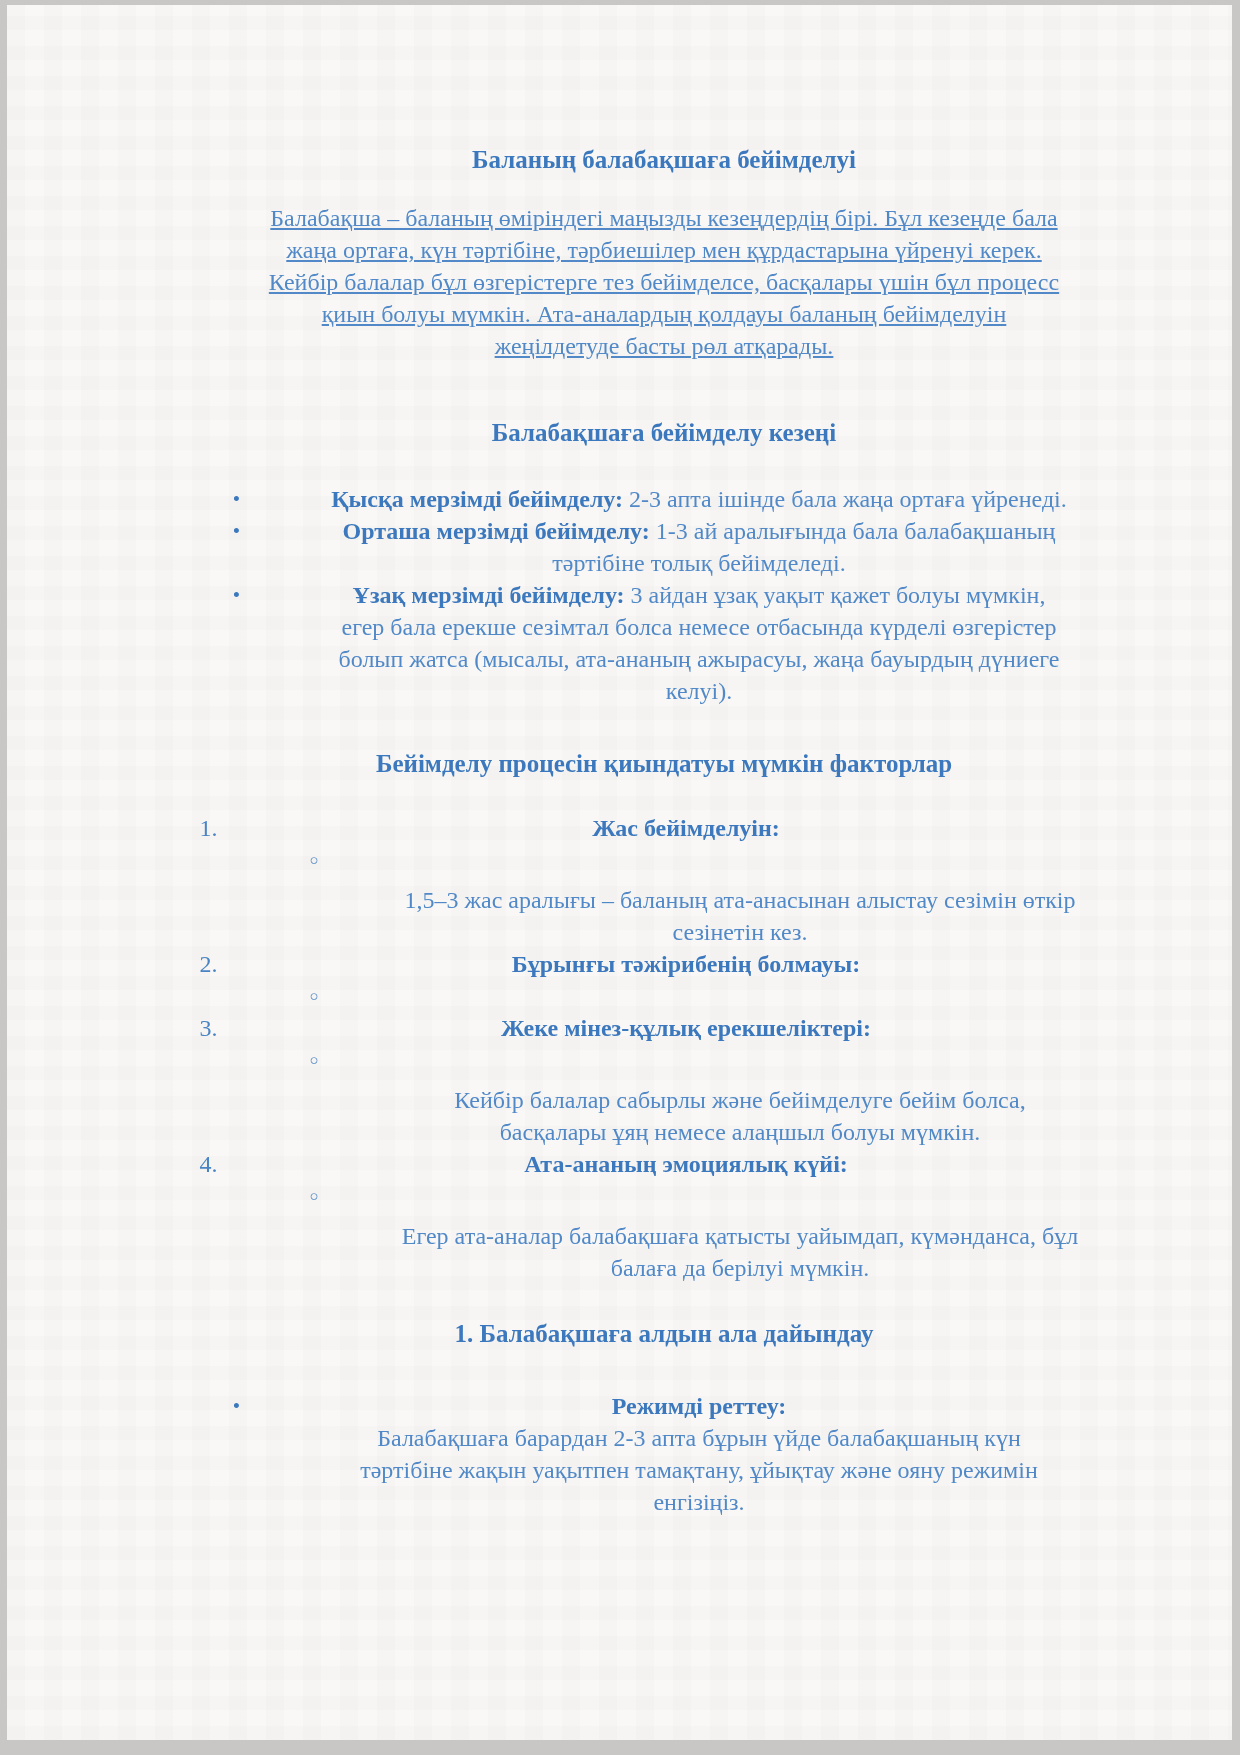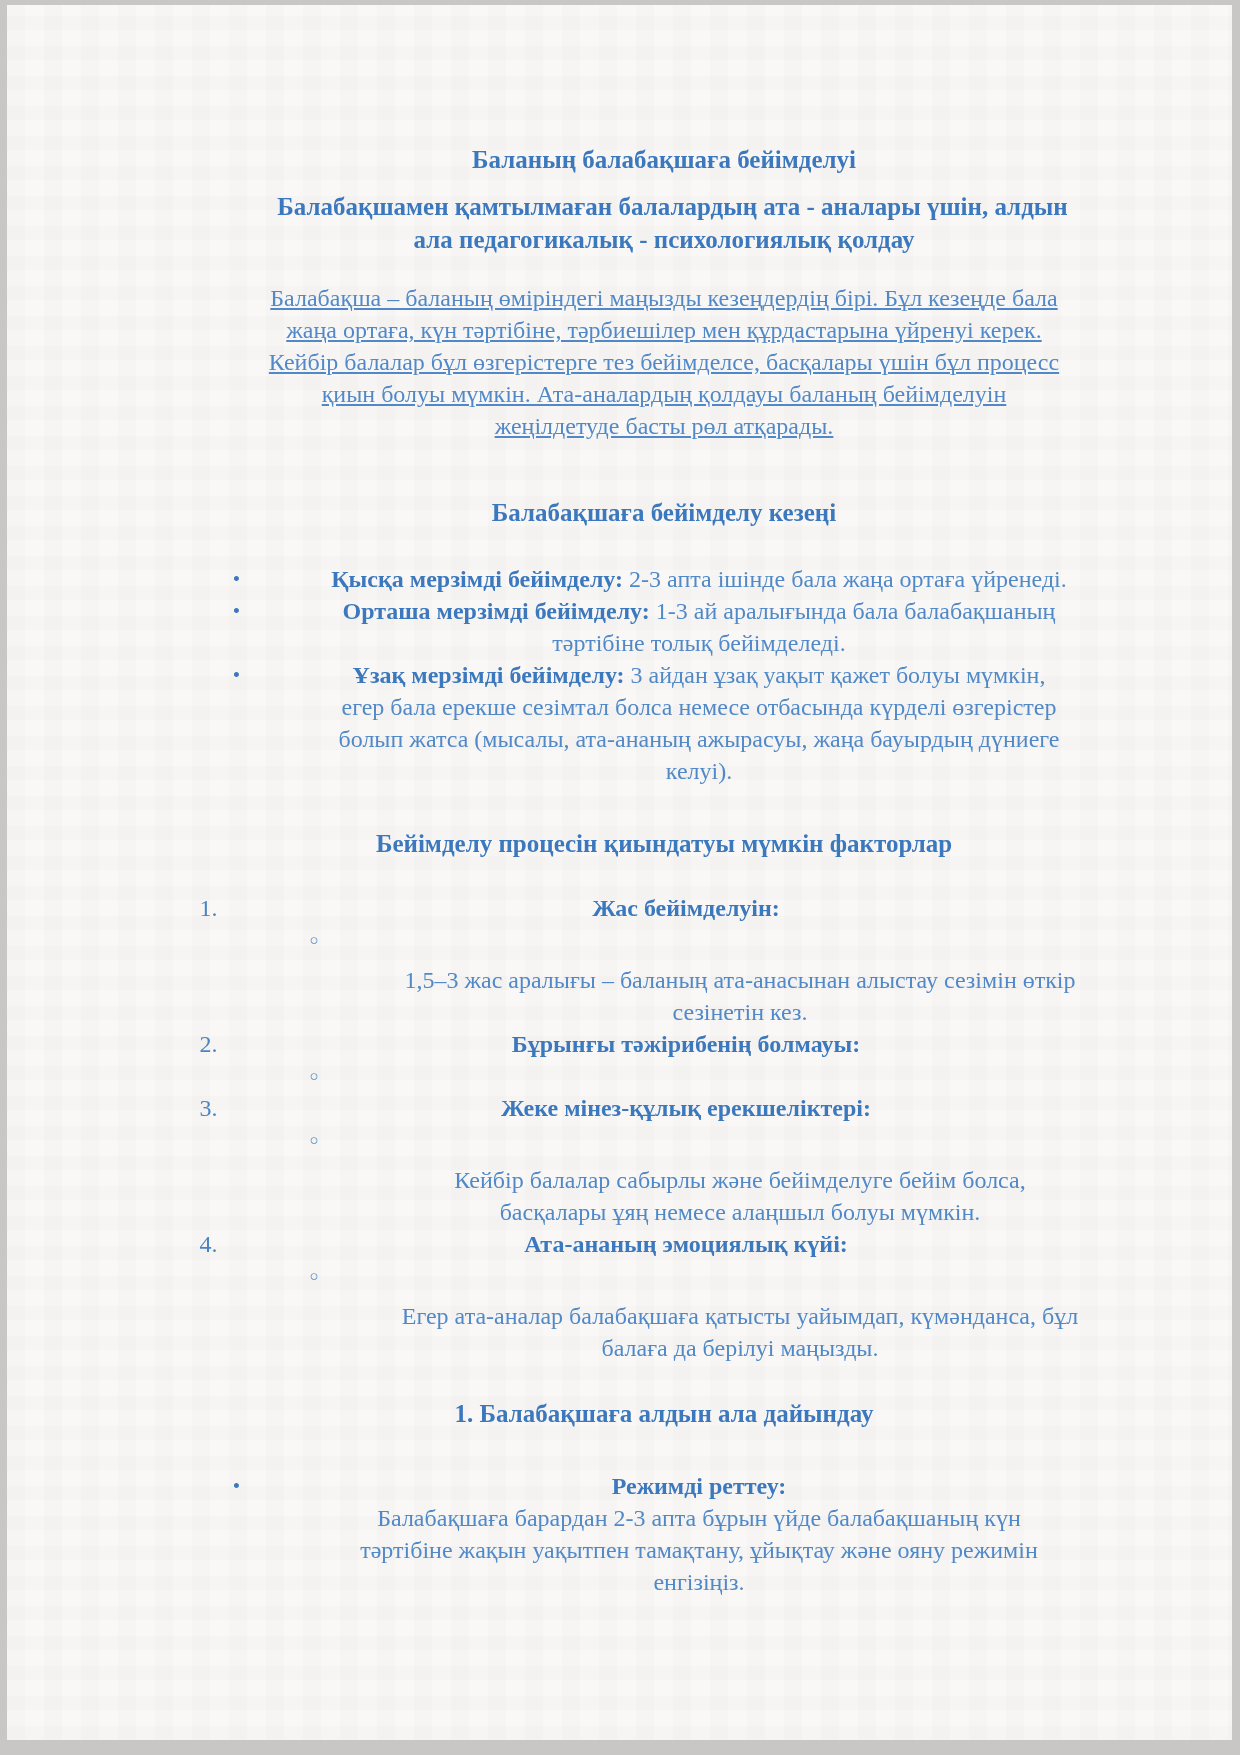--- a/index.html
+++ b/index.html
@@ -76,22 +76,20 @@
   .subtext { flex: 1; margin-top: 40px; }
 </style>
 </head>
 <body>
 
 <div class="page">
   <div class="content">
 
     <h1 class="pre">Баланың балабақшаға бейімделуі</h1>
 
-    <h2 class="pre intro-heading">Балабақшамен қамтылмаған балалардың ата - аналары үшін, алдын
-ала педагогикалық - психологиялық қолдау</h2>
 
     <p class="pre intro-paragraph">Балабақша – баланың өміріндегі маңызды кезеңдердің бірі. Бұл кезеңде бала
 жаңа ортаға, күн тәртібіне, тәрбиешілер мен құрдастарына үйренуі керек.
 Кейбір балалар бұл өзгерістерге тез бейімделсе, басқалары үшін бұл процесс
 қиын болуы мүмкін. Ата-аналардың қолдауы баланың бейімделуін
 жеңілдетуде басты рөл атқарады.</p>
 
     <h2 class="pre periods-heading">Балабақшаға бейімделу кезеңі</h2>
 
     <ul class="bullets">
@@ -147,21 +145,21 @@
           </div>
         </div>
       </li>
       <li>
         <span class="num">4.</span>
         <div class="factor-body">
           <b class="pre">Ата-ананың эмоциялық күйі:</b>
           <div class="subrow">
             <span class="submarker">○</span>
             <span class="subtext pre">Егер ата-аналар балабақшаға қатысты уайымдап, күмәнданса, бұл
-балаға да берілуі маңызды.</span>
+балаға да берілуі мүмкін.</span>
           </div>
         </div>
       </li>
     </ol>
 
 
     <h2 class="pre advice-subheading">1. Балабақшаға алдын ала дайындау</h2>
 
     <ul class="bullets advice">
       <li>

